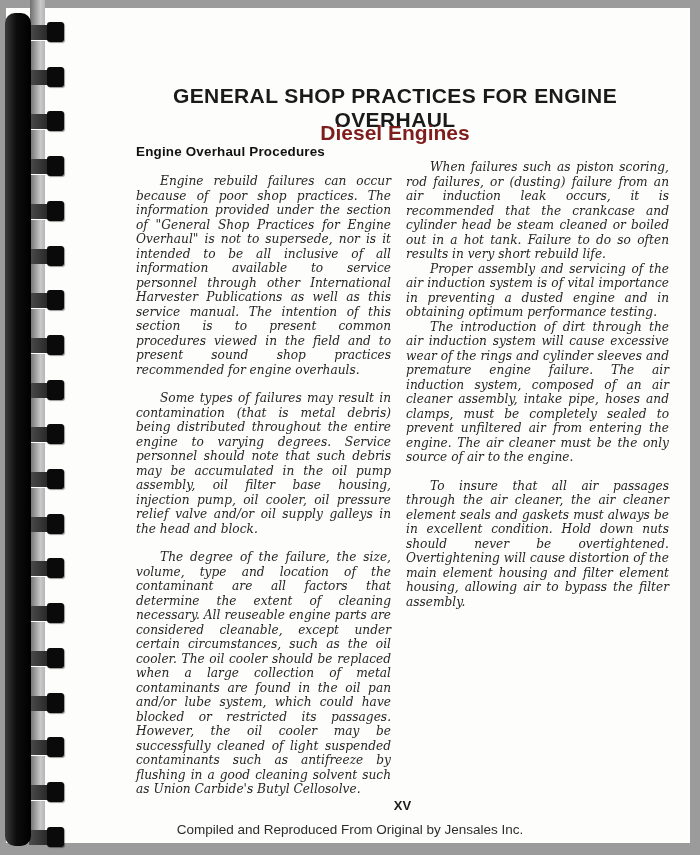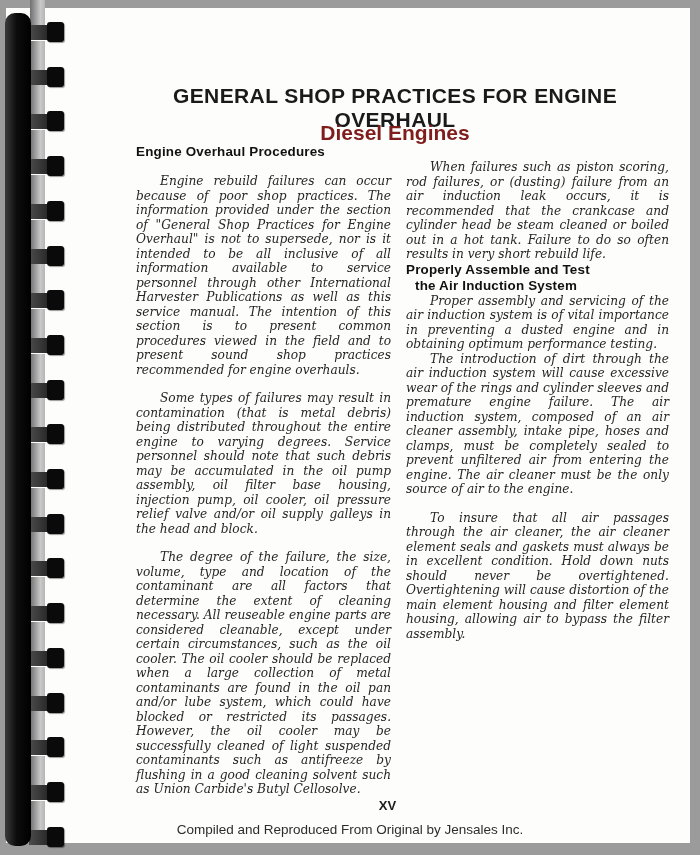--- a/index.html
+++ b/index.html
@@ -87,21 +87,21 @@
     margin: 0;
     color: #111;
     text-align: left;
   }
   .h-line2 { padding-left: 9px; display: block; }
   .mt12 { margin-top: 12px; }
   .mt14 { margin-top: 14px !important; }
   .mt26 { margin-top: 26px; }
   .page-number {
     position: absolute;
-    left: 121px; top: 798px; width: 533px;
+    left: 136px; top: 798px; width: 533px;
     text-align: center;
     font-family: "Liberation Sans", sans-serif;
     font-weight: bold;
     font-size: 13px;
     color: #1c1c1c;
     z-index: 2;
   }
   .footer-caption {
     position: absolute;
     left: 0; top: 822px; width: 700px;
@@ -122,21 +122,20 @@
 
 <div class="col col-left">
   <h3>Engine Overhaul Procedures</h3>
   <p class="mt14">Engine rebuild failures can occur because of poor shop practices.  The information provided under the section of "General Shop Practices for Engine Overhaul" is not to supersede, nor is it intended to be all inclusive of all information available to service personnel through other International Harvester Publications as well as this service manual.  The intention of this section is to present common procedures viewed in the field and to present sound shop practices recommended for engine overhauls.</p>
   <p class="mt14">Some types of failures may result in contamination (that is metal debris) being distributed throughout the entire engine to varying degrees.  Service personnel should note that such debris may be accumulated in the oil pump assembly, oil filter base housing, injection pump, oil cooler, oil pressure relief valve and/or oil supply galleys in the head and block.</p>
   <p class="mt14">The degree of the failure, the size, volume, type and location of the contaminant are all factors that determine the extent of cleaning necessary.  All reuseable engine parts are considered cleanable, except under certain circumstances, such as the oil cooler.  The oil cooler should be replaced when a large collection of metal contaminants are found in the oil pan and/or lube system, which could have blocked or restricted its passages.  However, the oil cooler may be successfully cleaned of light suspended contaminants such as antifreeze by flushing in a good cleaning solvent such as Union Carbide's Butyl Cellosolve.</p>
 </div>
 
 <div class="col col-right">
   <p>When failures such as piston scoring, rod failures, or (dusting) failure from an air induction leak occurs, it is recommended that the crankcase and cylinder head be steam cleaned or boiled out in a hot tank.  Failure to do so often results in very short rebuild life.</p>
-  <h3 class="mt26"><span>Properly Assemble and Test</span><span class="h-line2">the Air Induction System</span></h3>
   <p class="mt12">Proper assembly and servicing of the air induction system is of vital importance in preventing a dusted engine and in obtaining optimum performance testing.</p>
   <p class="mt12">The introduction of dirt through the air induction system will cause excessive wear of the rings and cylinder sleeves and premature engine failure.  The air induction system, composed of an air cleaner assembly, intake pipe, hoses and clamps, must be completely sealed to prevent unfiltered air from entering the engine.  The air cleaner must be the only source of air to the engine.</p>
   <p class="mt14">To insure that all air passages through the air cleaner, the air cleaner element seals and gaskets must always be in excellent condition.  Hold down nuts should never be overtightened.  Overtightening will cause distortion of the main element housing and filter element housing, allowing air to bypass the filter assembly.</p>
 </div>
 
 <div class="page-number">XV</div>
 <div class="footer-caption">Compiled and Reproduced From Original by Jensales Inc.</div>
 
 <div class="binding-spine"></div>
 <div id="binding-teeth">

